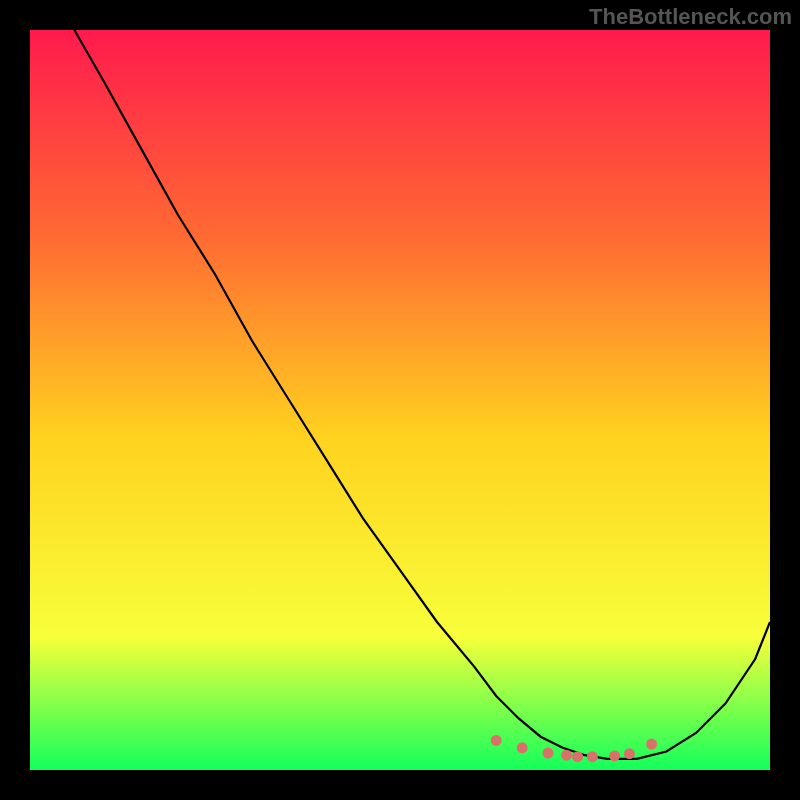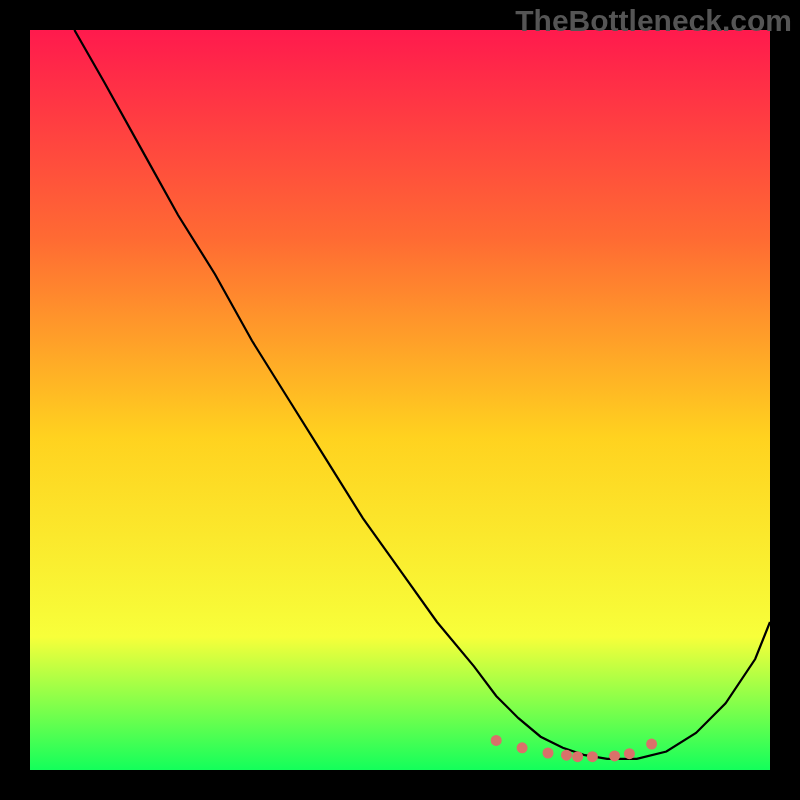--- a/index.html
+++ b/index.html
@@ -9,21 +9,21 @@
     height: 800px;
     background: #000;
     position: relative;
   }
   .watermark {
     position: absolute;
     top: 4px;
     right: 8px;
     color: #555;
     font-family: Arial, Helvetica, sans-serif;
-    font-size: 30px;
+    font-size: 22px;
     font-weight: 600;
     z-index: 10;
   }
   .plot-area {
     position: absolute;
     left: 30px;
     top: 30px;
     width: 740px;
     height: 740px;
   }

